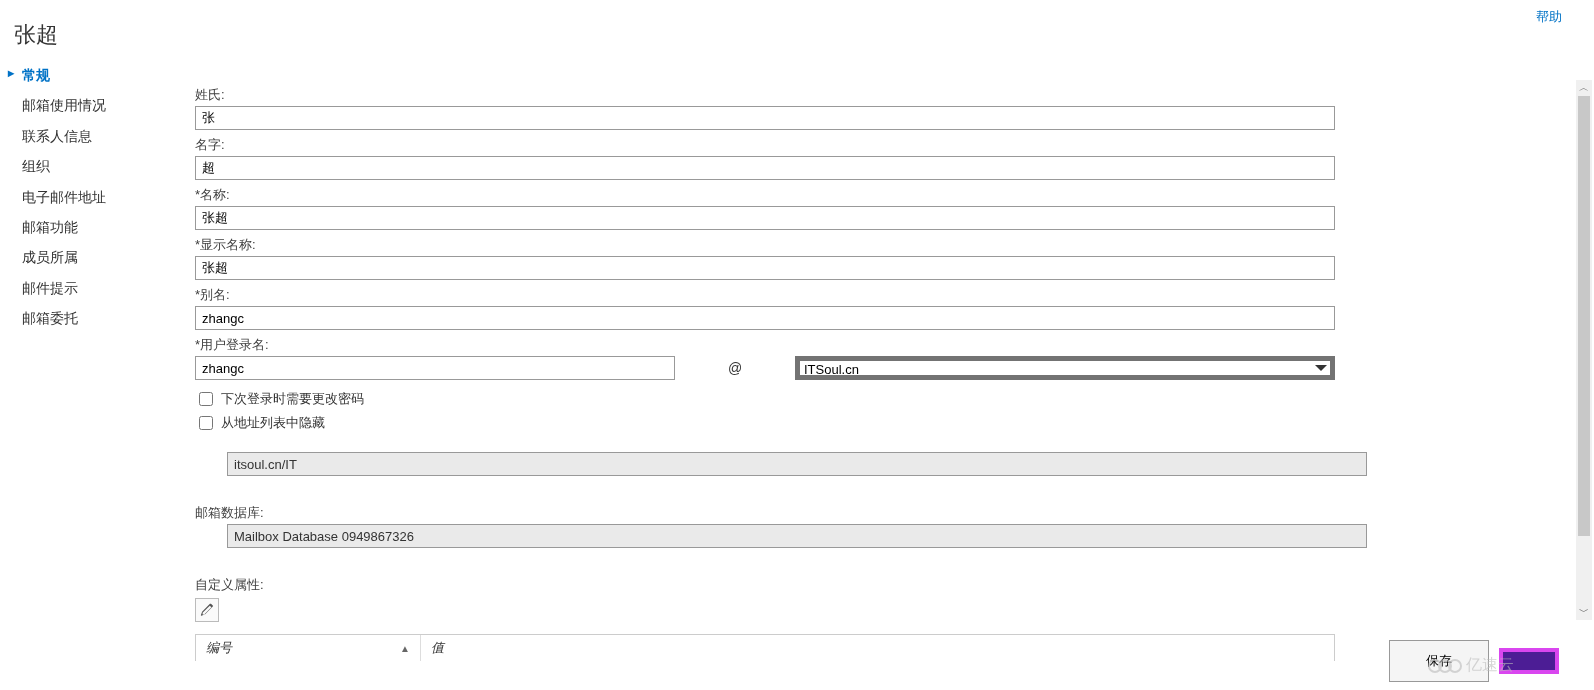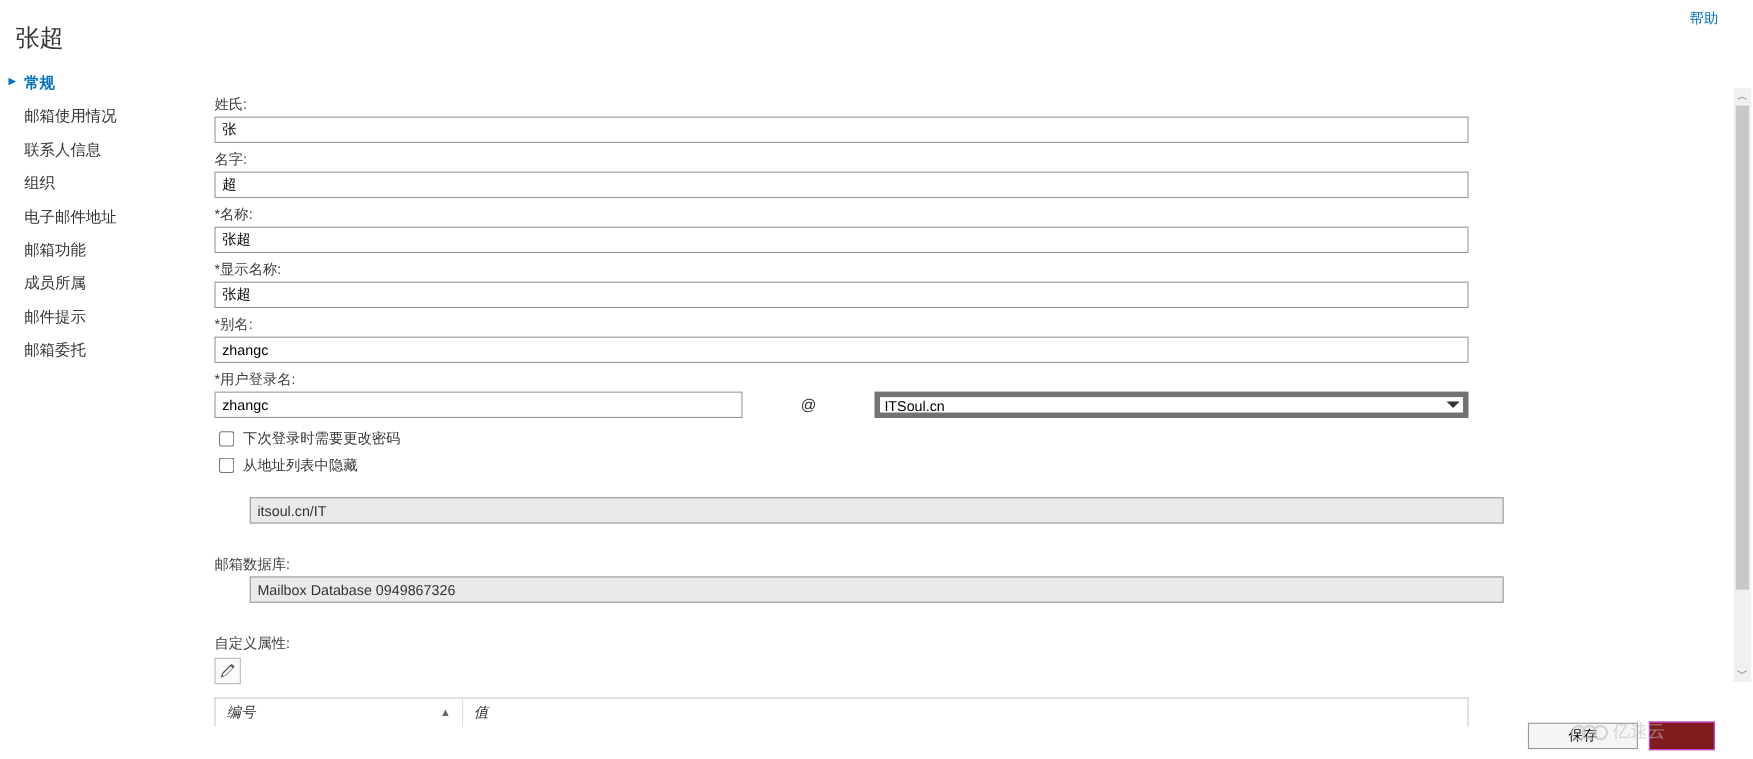--- a/index.html
+++ b/index.html
@@ -216,31 +216,31 @@
   .bottom-bar {
     position: absolute;
     bottom: 8px;
     right: 35px;
     display: flex;
     gap: 10px;
     align-items: center;
   }
   .save-btn {
     width: 100px;
-    height: 24px;
+    height: 42px;
     border: 1px solid #999;
     background: #f5f5f5;
     font-size: 13px;
     cursor: pointer;
   }
   .cancel-area {
     width: 60px;
     height: 26px;
-    border: 1px solid #d946ef;
-    background: #7f1d1d;
+    border: 4px solid #d946ef;
+    background: #4c1d95;
     display:flex;
     align-items:center;
     justify-content:center;
   }
   .watermark {
     position: absolute;
     bottom: 6px;
     right: 45px;
     display: flex;
     align-items: center;

